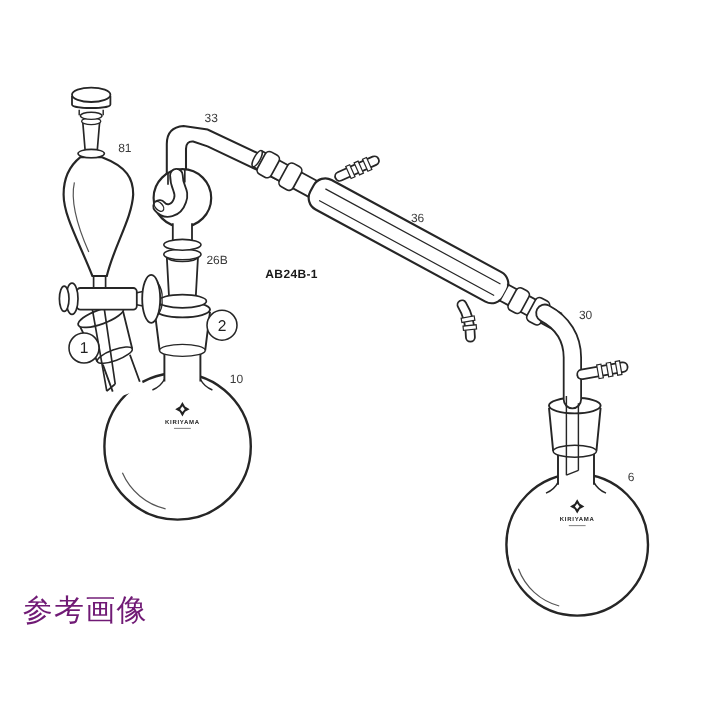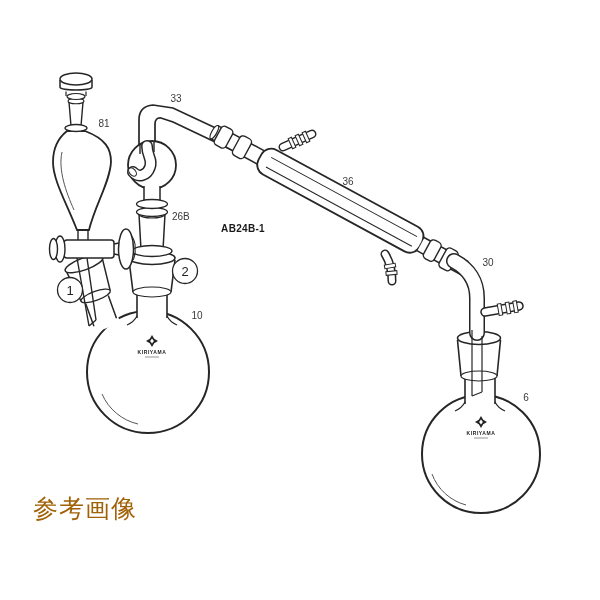--- a/index.html
+++ b/index.html
@@ -1,19 +1,19 @@
 <!DOCTYPE html>
 <html><head>
 <meta charset="utf-8">
 <style>
   html,body{margin:0;padding:0;background:#ffffff;}
   .stage{position:relative;width:600px;height:600px;background:#ffffff;overflow:hidden;
          font-family:"Liberation Sans",sans-serif;}
   .stage svg{position:absolute;left:0;top:0;}
-  .caption{position:absolute;left:33px;top:492px;font-size:25px;color:#a16207;
+  .caption{position:absolute;left:19px;top:492px;font-size:25px;color:#701a75;
            font-family:"Liberation Sans",sans-serif;letter-spacing:1px;}
   .lbl{font:10px "Liberation Sans",sans-serif;fill:#3a3a3a;}
   .code{font:bold 10px "Liberation Sans",sans-serif;fill:#1a1a1a;letter-spacing:.3px;}
   .mknum{font:13px "Liberation Sans",sans-serif;fill:#222;}
   .brand{font:bold 5px "Liberation Sans",sans-serif;fill:#222;letter-spacing:.6px;}
   .ink{stroke:#262626;fill:none;}
   .inkf{stroke:#262626;fill:#ffffff;}
   .erase{fill:#ffffff;stroke:none;}
   .hl{stroke:#555;fill:none;stroke-width:1;}
 </style>

